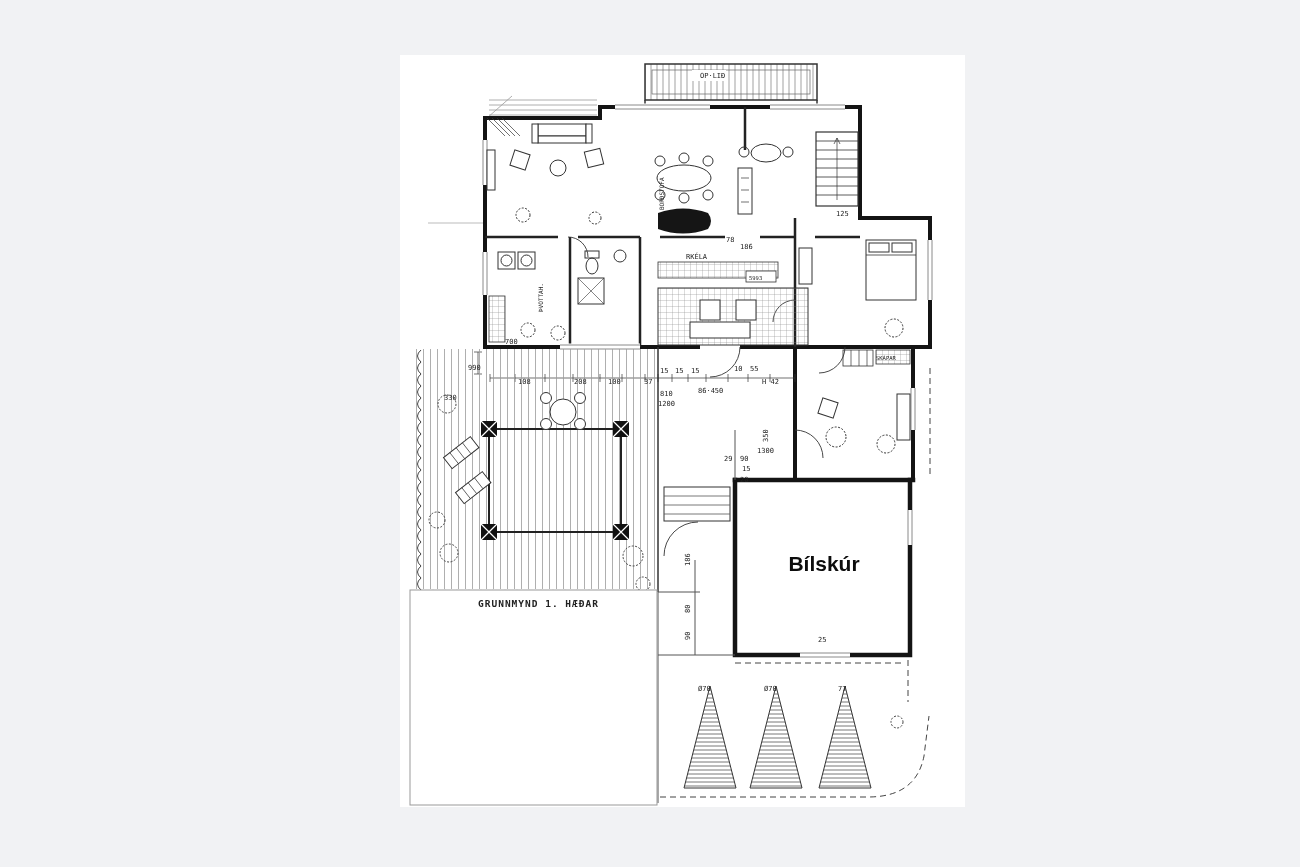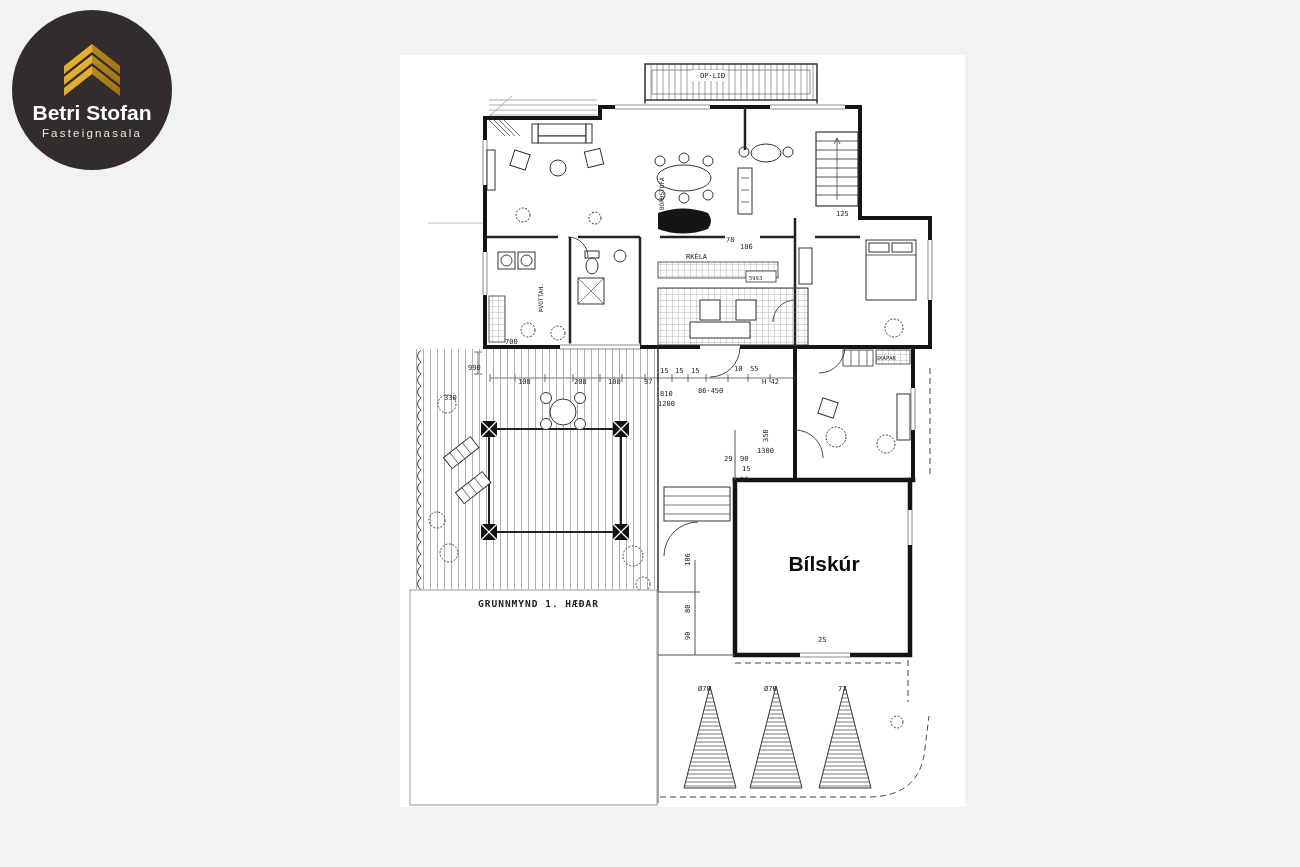--- a/index.html
+++ b/index.html
@@ -318,34 +318,14 @@
       </g>
     <g>
         <text x="700" y="78" font-size="7" class="room">OP·LIÐ</text>
         <text x="686" y="259" font-size="7" class="room">RKÉLA</text>
         <text x="664" y="210" font-size="6" transform="rotate(-90 664 210)" class="room">BORÐSTOFA</text>
         <text x="543" y="312" font-size="6" transform="rotate(-90 543 312)" class="room">ÞVOTTAH.</text>
         <text x="876" y="360" font-size="5.5" class="room">SKÁPAR</text>
       </g>
   </svg>
 
-  <div class="logo">
-    <svg width="160" height="160" viewBox="0 0 160 160">
-      <defs>
-        <linearGradient id="gold" x1="0" y1="0" x2="1" y2="1">
-          <stop offset="0" stop-color="#f3c53d"></stop>
-          <stop offset="1" stop-color="#c68a12"></stop>
-        </linearGradient>
-      </defs>
-      <g>
-        <path d="M52,56 L80,34 L108,56 L108,64 L80,42 L52,64 Z" fill="url(#gold)"></path>
-        <path d="M80,34 L108,56 L108,64 L80,42 Z" fill="rgba(60,40,0,0.28)"></path>
-        <path d="M52,67 L80,45 L108,67 L108,75 L80,53 L52,75 Z" fill="url(#gold)"></path>
-        <path d="M80,45 L108,67 L108,75 L80,53 Z" fill="rgba(60,40,0,0.28)"></path>
-        <path d="M52,78 L80,56 L108,78 L108,86 L80,64 L52,86 Z" fill="url(#gold)"></path>
-        <path d="M80,56 L108,78 L108,86 L80,64 Z" fill="rgba(60,40,0,0.28)"></path>
-      </g>
-      <text x="80" y="110" text-anchor="middle" class="logo-title">Betri Stofan</text>
-      <text x="80" y="127" text-anchor="middle" class="logo-sub">Fasteignasala</text>
-    </svg>
-  </div>
 
 </div>
 
 </body></html>

